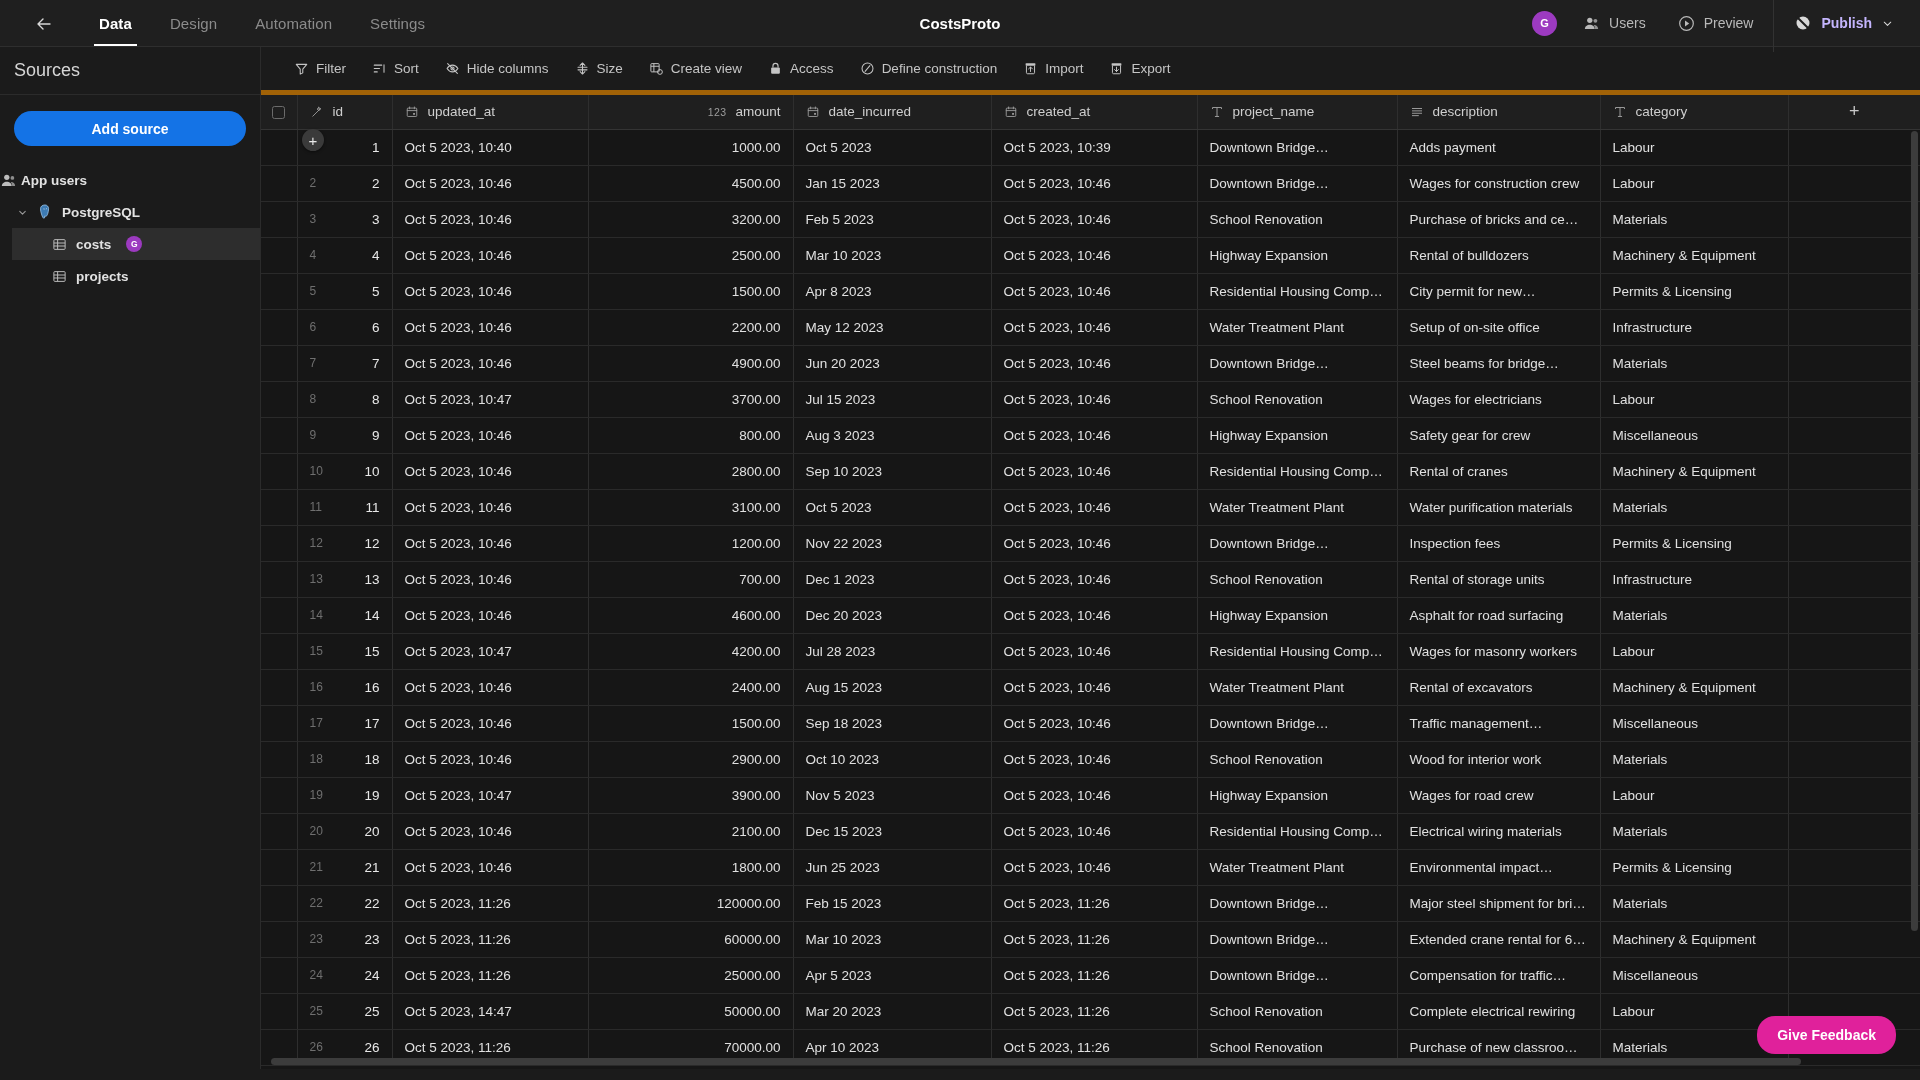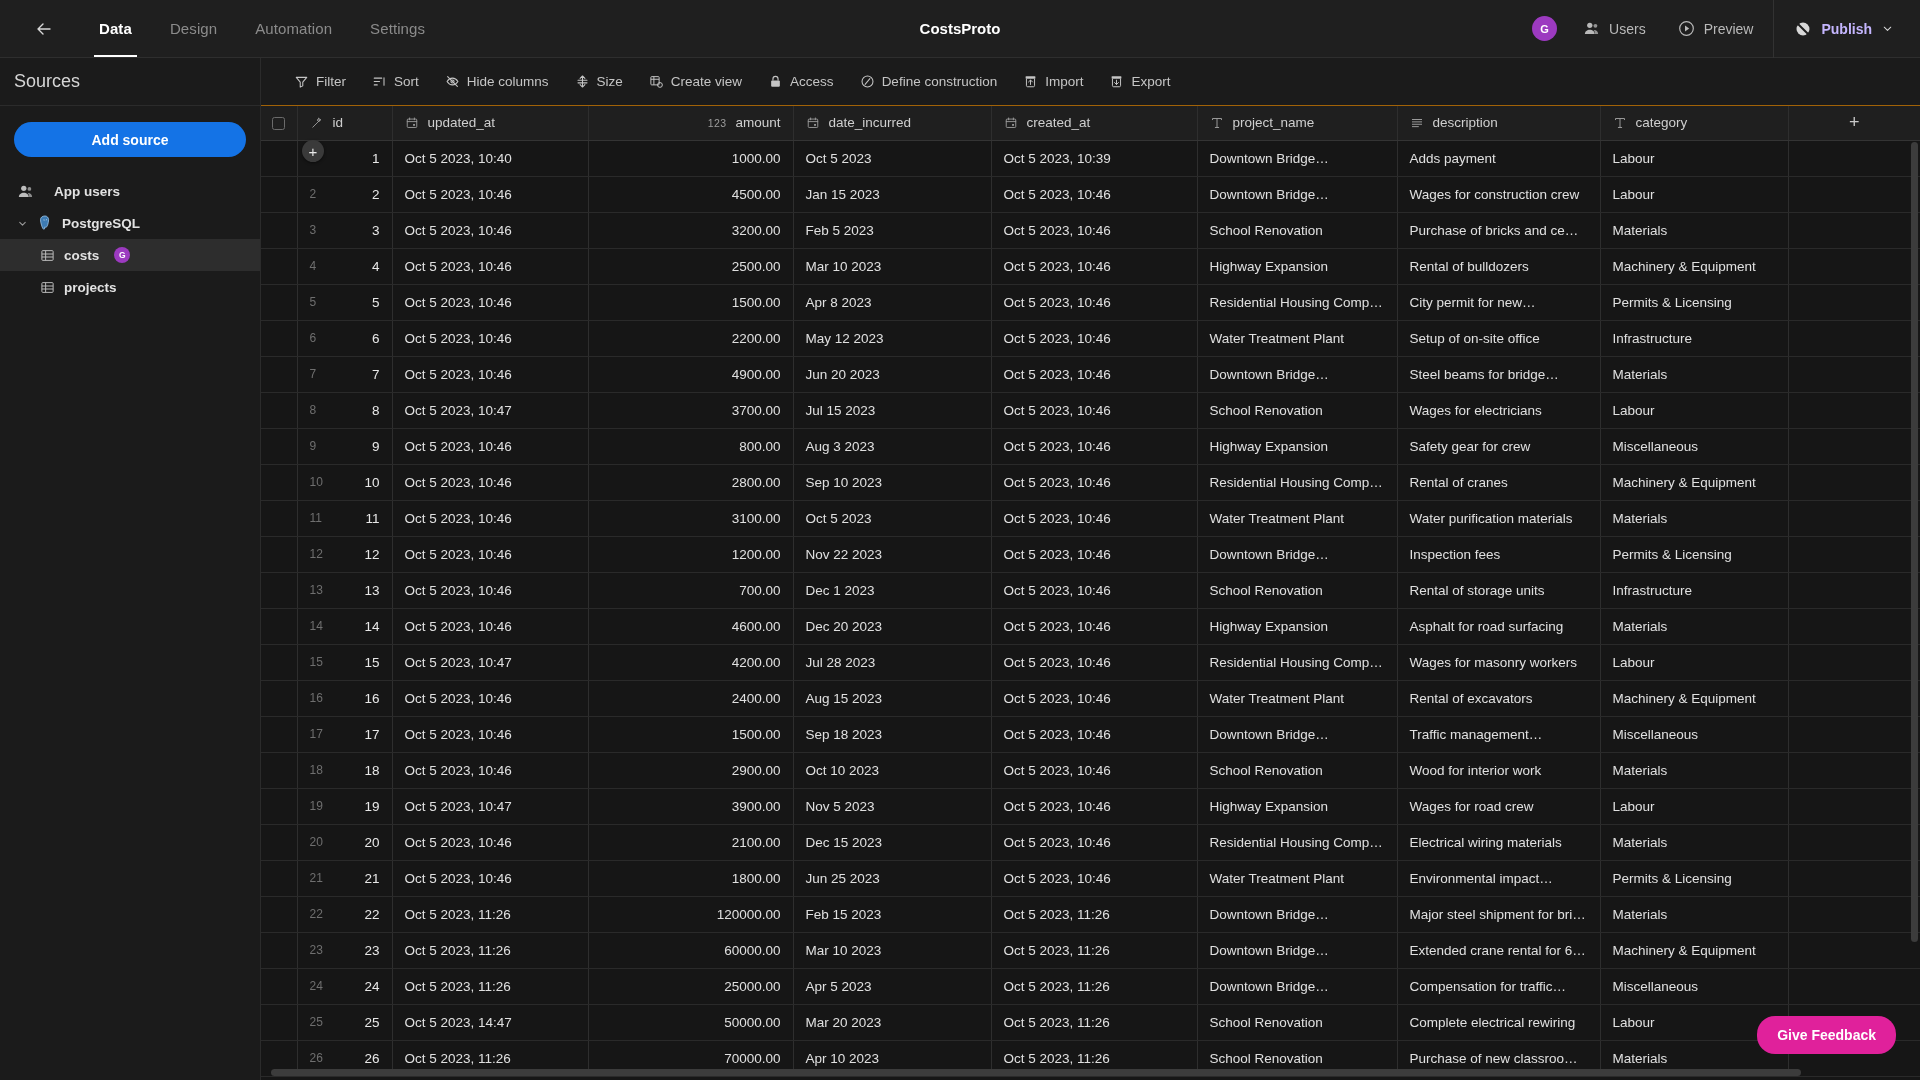--- a/index.html
+++ b/index.html
@@ -7,24 +7,24 @@
     width: 1920px; height: 1080px;
     background: #1b1b1b;
     font-family: "Liberation Sans", sans-serif;
     color: #e8e8e8;
     overflow: hidden;
   }
 
   
   .header {
     position: relative;
-    height: 58px;
+    height: 47px;
     background: #1f1f1f;
     border-bottom: 1px solid #2e2e2e;
-    display: flex; align-items: center;
+    display: flex; align-items: flex-end;
   }
   .back-btn {
     width: 44px; height: 44px; margin-left: 22px;
     display: flex; align-items: center; justify-content: center;
     border-radius: 6px; cursor: pointer;
   }
   .nav-tabs { display: flex; align-items: center; height: 100%; margin-left: 14px; }
   .nav-tab {
     position: relative; height: 100%;
     display: flex; align-items: center;
@@ -85,38 +85,38 @@
     margin: 16px 14px 0 14px; height: 35px;
     background: #1473e6; border-radius: 18px;
     display: flex; align-items: center; justify-content: center;
     font-size: 14px; font-weight: 700; color: #fff; cursor: pointer;
   }
   .tree { margin-top: 18px; }
   .tree-row {
     display: flex; align-items: center; height: 32px;
     font-size: 13.5px; color: #e2e2e2; cursor: pointer; font-weight: 700;
   }
-  .tree-row.level0 { padding-left: 17px; gap: 20px; }
+  .tree-row.level0 { gap: 4px; }
   .tree-row.level1 { padding-left: 17px; gap: 8px; }
-  .tree-row.level2 { padding-left: 40px; gap: 9px; }
+  .tree-row.level2 { padding-left: 40px; gap: 9px; margin-left: 12px; }
   .tree-row.selected { background: #2d2d2d; }
   .chev { width: 11px; display: inline-block; color: #9a9a9a; font-size: 10px; }
   .badge-dot {
     width: 16px; height: 16px; border-radius: 50%;
     background: #9c3ac0; color: #fff; font-size: 8.5px; font-weight: 700;
     display: flex; align-items: center; justify-content: center;
     margin-left: 6px;
   }
 
   
   .main { flex: 1; display: flex; flex-direction: column; background: #161616; min-width: 0; }
 
   .toolbar {
     height: 48px; display: flex; align-items: center;
-    background: #1b1b1b; border-bottom: 1px solid #a16207;
+    background: #1b1b1b; border-bottom: 5px solid #a16207;
     padding-left: 22px; gap: 4px;
   }
   .tb-item {
     display: flex; align-items: center; gap: 7px;
     padding: 6px 11px; border-radius: 5px;
     font-size: 13.5px; color: #c5c5c5; cursor: pointer; white-space: nowrap;
   }
 
   
   .grid-wrap { flex: 1; overflow: hidden; position: relative; background: #161616; }

